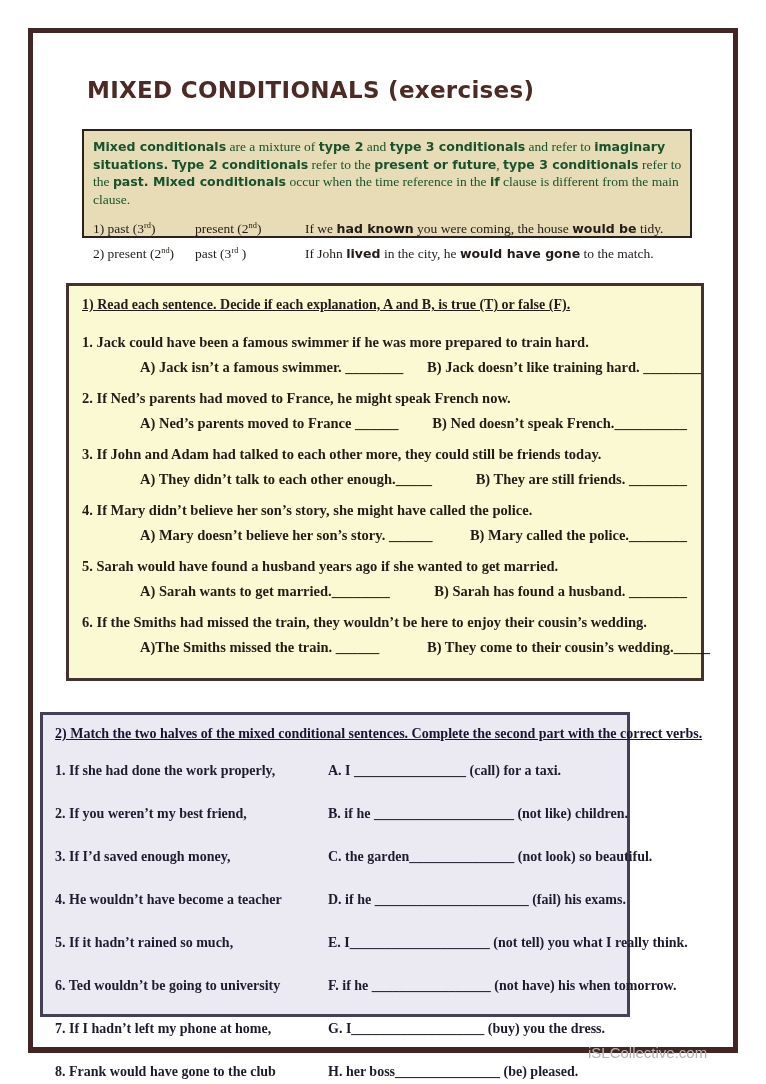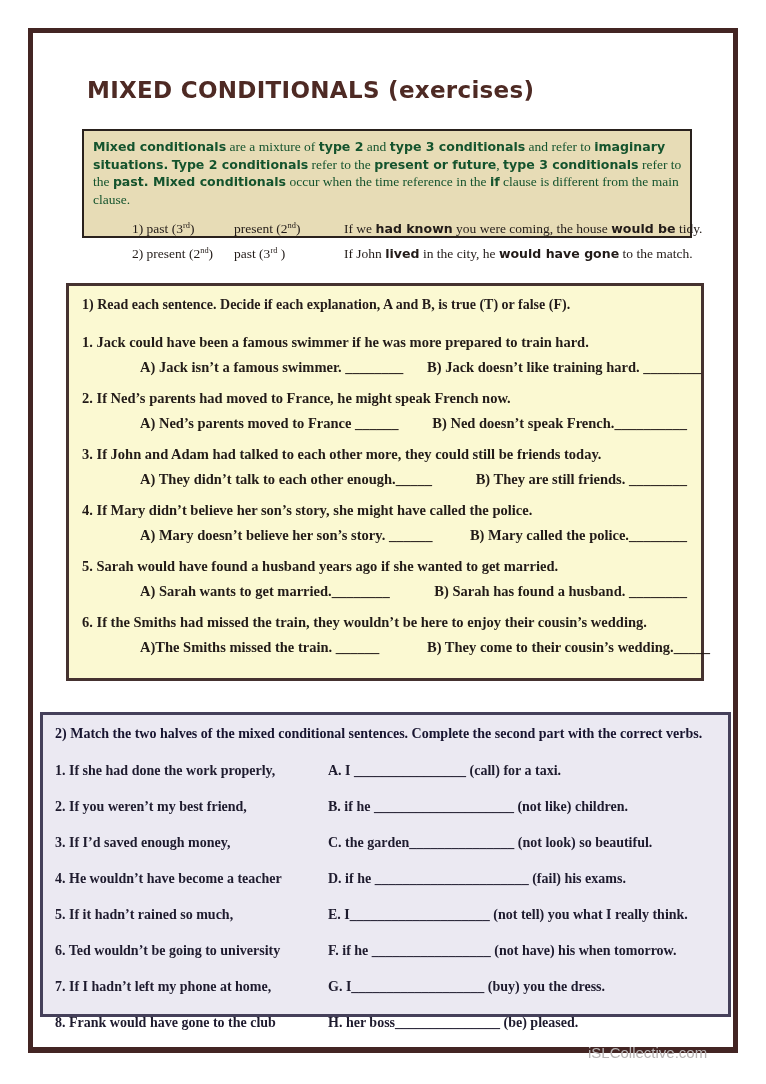--- a/index.html
+++ b/index.html
@@ -51,38 +51,38 @@
     font-weight: 700;
     font-size: 0.93em;
   }
   sup { font-size: 0.62em; line-height: 0; }
   .examples { margin-top: 8px; }
   .ex-row {
     display: flex;
     font-size: 13.5px;
     line-height: 25px;
     white-space: nowrap;
-    margin-left: 39px;
   }
   .ex-c1 { flex: 0 0 102px; }
   .ex-c2 { flex: 0 0 110px; }
   .ex-c3 { flex: 1 1 auto; }
   
   .ex1-box {
     position: absolute;
     left: 66px; top: 283px;
     width: 638px; height: 398px;
     box-sizing: border-box;
     background: #fbf9d2;
     border: 3px solid #453230;
     padding: 11px 14px 0 13px;
   }
   .sec-heading {
     font-size: 14px;
     font-weight: 700;
+    text-decoration: underline;
     color: #241c1a;
     white-space: nowrap;
   }
   .q-list { margin-top: 20px; }
   .q { margin-bottom: 12px; }
   .q-sentence {
     font-size: 14.5px;
     font-weight: 700;
     line-height: 19px;
     white-space: nowrap;
@@ -96,33 +96,33 @@
     line-height: 19px;
     white-space: nowrap;
     gap: 15px;
   }
   .q-a { flex: 0 0 272px; }
   .q-b { flex: 1 1 auto; text-align: right; }
   
   .ex2-box {
     position: absolute;
     left: 40px; top: 712px;
-    width: 691px; height: 305px;
+    width: 590px; height: 305px;
     box-sizing: border-box;
     background: #ebe9f2;
     border: 3px solid #45405a;
     padding: 11px 10px 0 12px;
     color: #1e1b2e;
   }
   .ex2-box .sec-heading { color: #181530; }
   .pair-grid {
     margin-top: 20px;
     display: grid;
     grid-template-columns: 273px 1fr;
-    row-gap: 18px;
+    row-gap: 25px;
     font-size: 14px;
     font-weight: 700;
     line-height: 18px;
     white-space: nowrap;
   }
   .watermark {
     position: absolute;
     left: 588px; top: 1044px;
     z-index: 3;
     font-family: "Liberation Sans", sans-serif;

